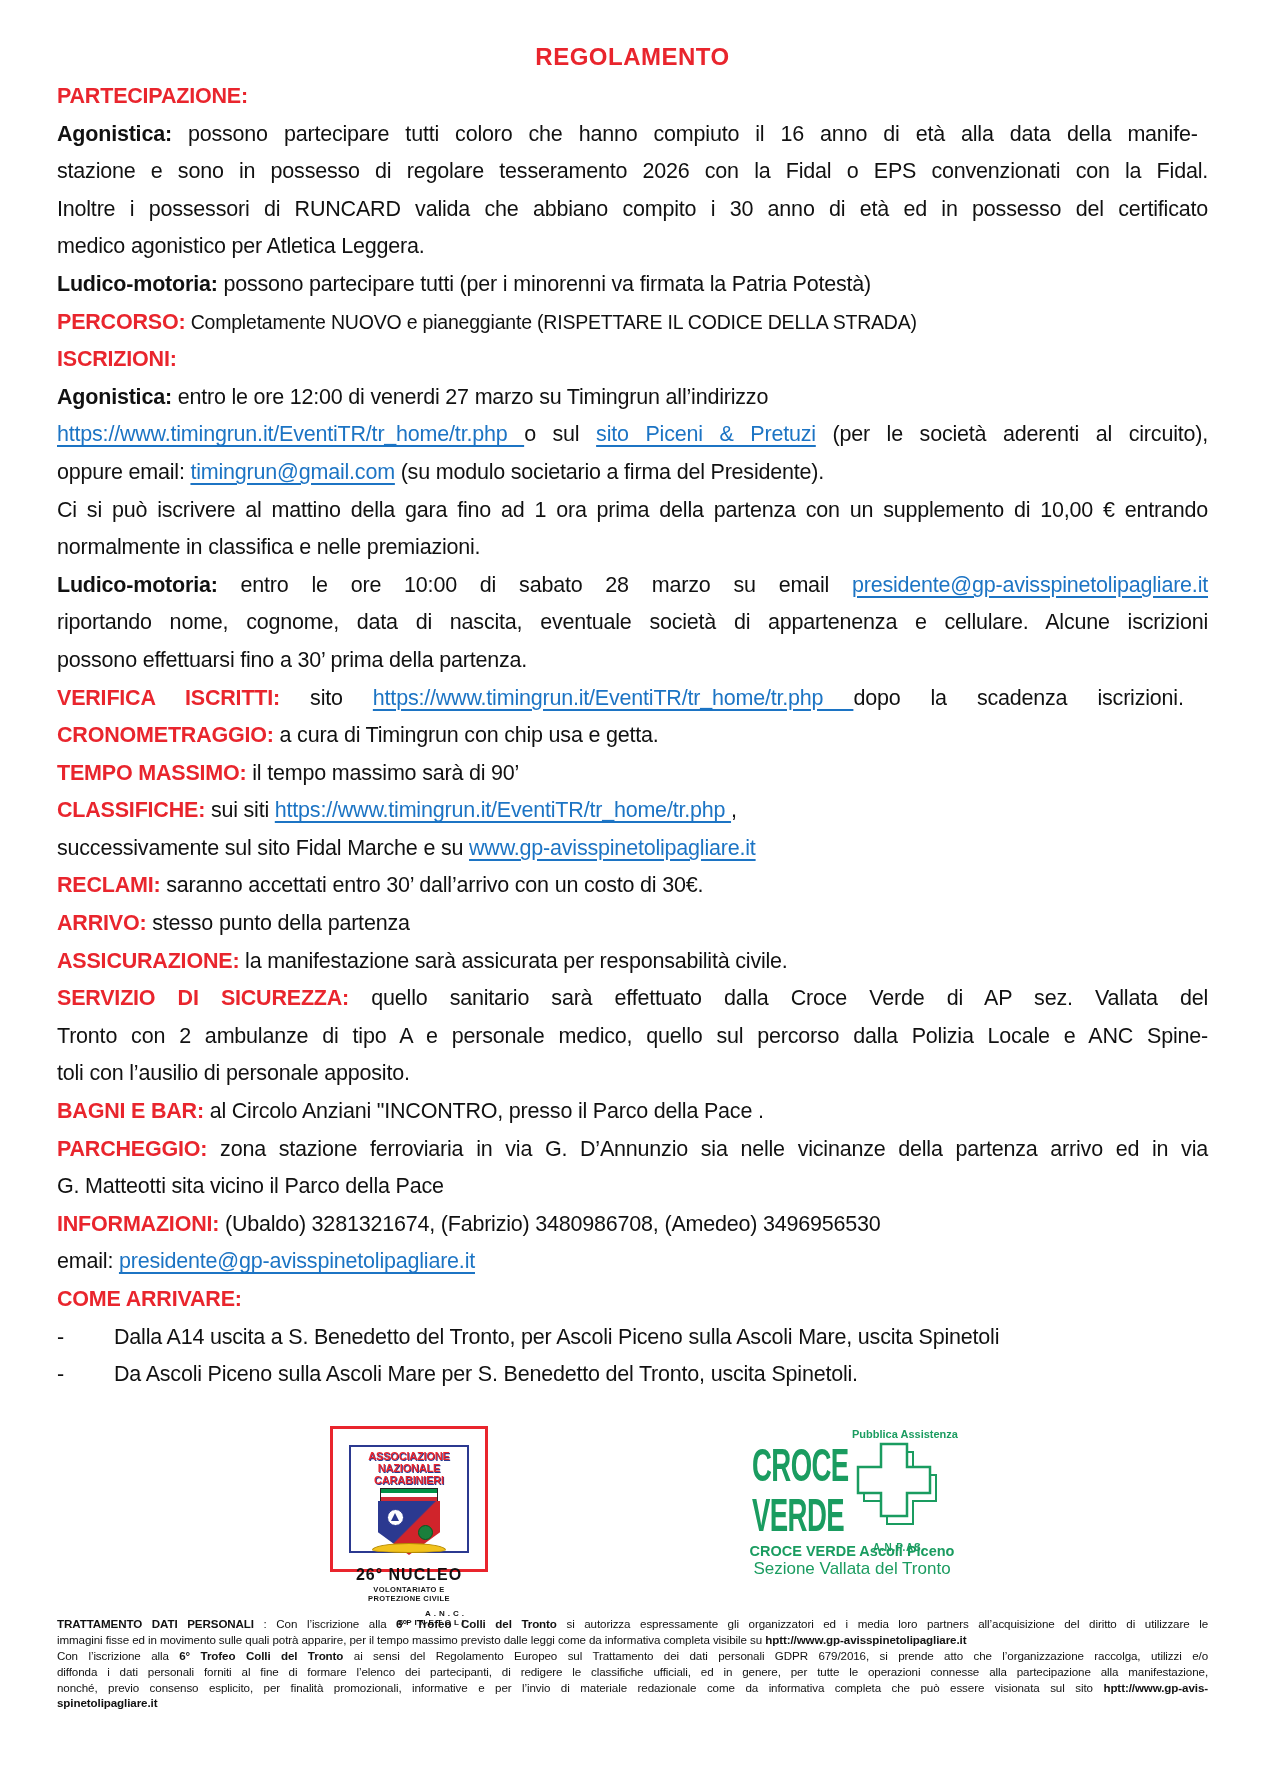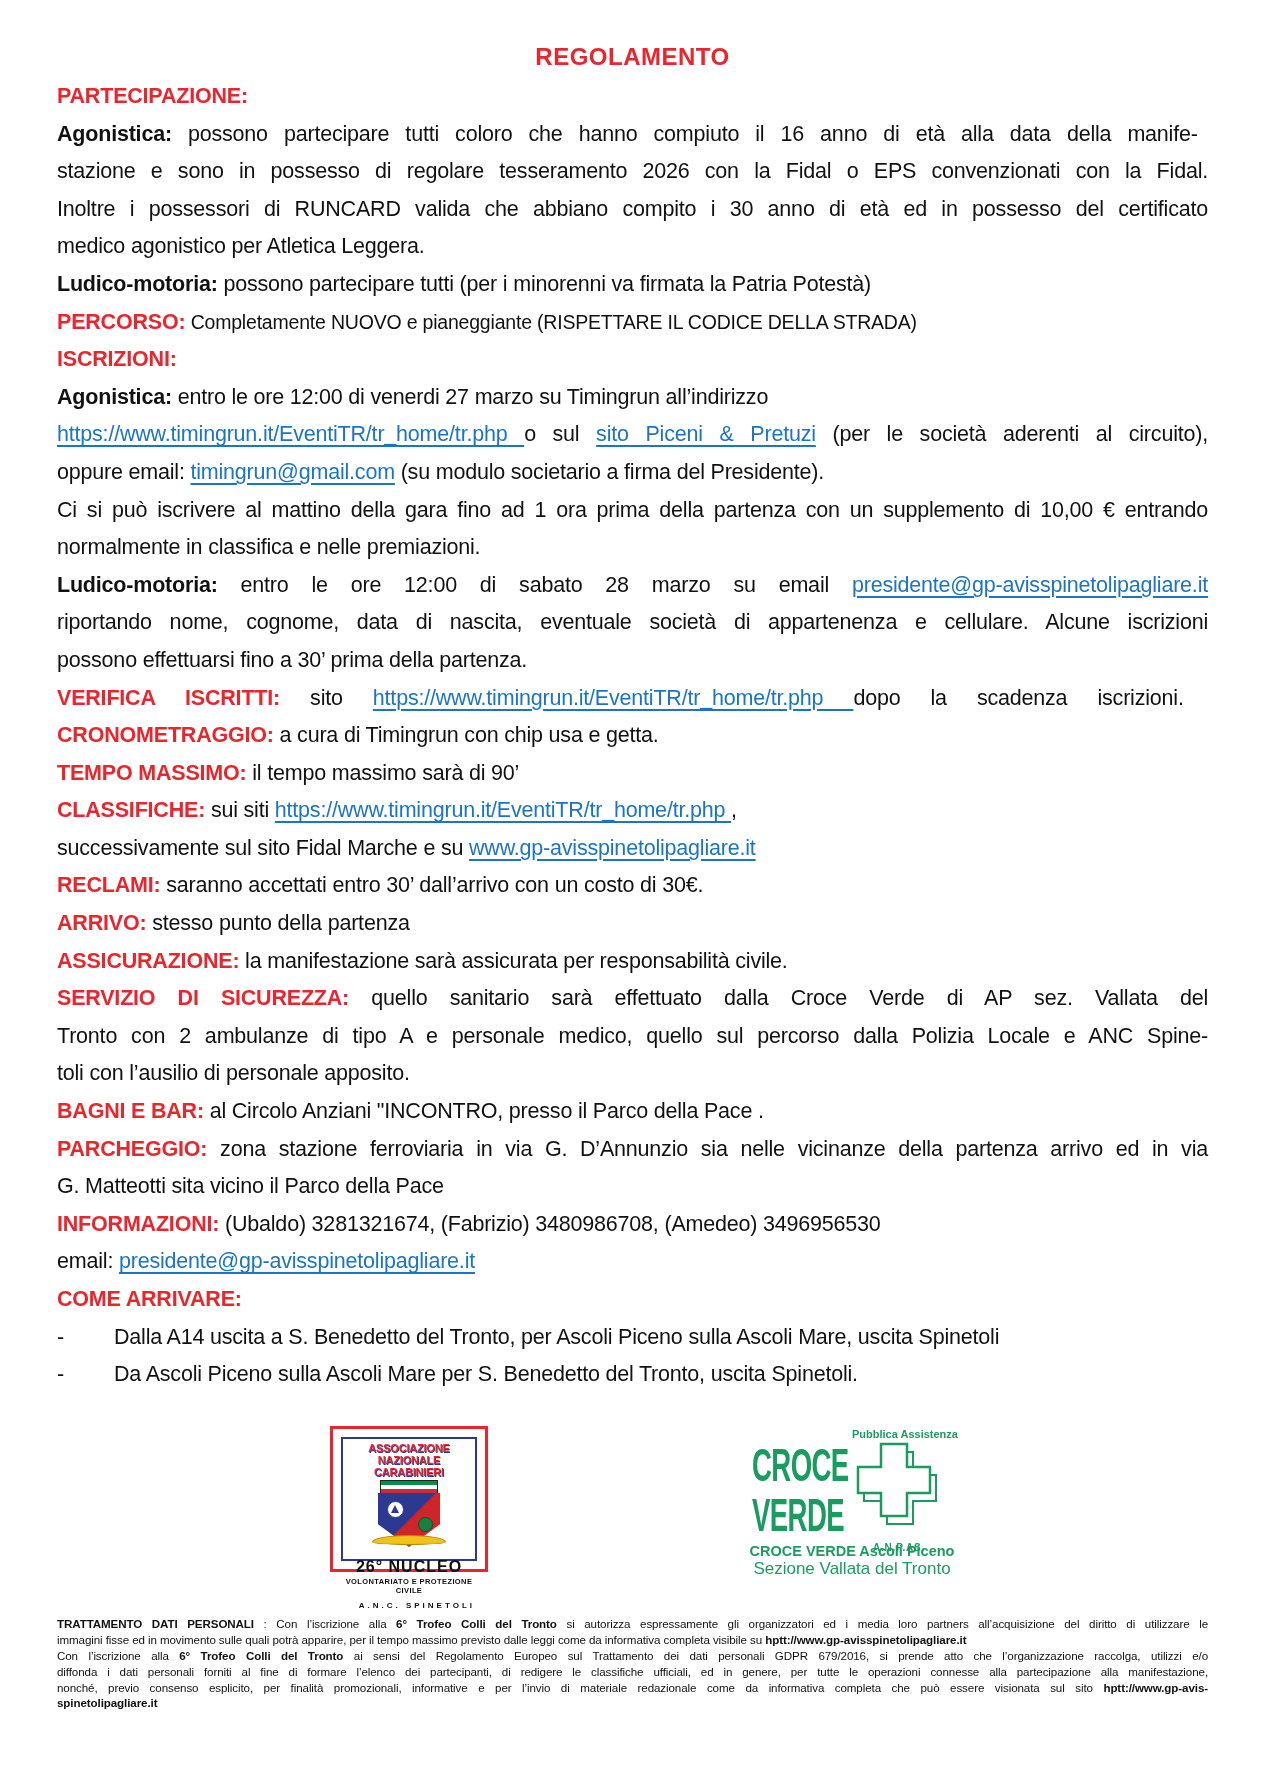--- a/index.html
+++ b/index.html
@@ -14,21 +14,21 @@
              letter-spacing:.5px;height:42px;line-height:42px;}
   .line{height:37.6px;line-height:37.6px;font-size:21.5px;letter-spacing:-.2px;white-space:nowrap;}
   .run-r{color:var(--red);font-weight:700;}
   .run-b{font-weight:700;}
   .run-s{font-size:19.5px;}
   .run-l{color:var(--blue);text-decoration:underline;text-decoration-thickness:1.5px;text-underline-offset:4px;}
   .run-sp{display:inline-block;width:50px;}
   
   .logos{position:absolute;left:0;top:1426px;width:1264px;height:160px;}
   .anc{position:absolute;left:330px;top:0;width:158px;height:146px;border:3px solid var(--red);
-       background:#fff;box-sizing:border-box;padding:8px;}
+       background:#fff;box-sizing:border-box;padding:16px;}
   .anc-in{border:2px solid var(--navy);width:100%;height:100%;box-sizing:border-box;
           text-align:center;padding-top:3px;}
   .anc-l1,.anc-l2{font-size:11px;font-weight:700;color:var(--red);line-height:12px;
           text-shadow:.7px .7px 0 var(--navy);letter-spacing:-.2px;}
   .anc-flag{margin:2px auto 0;width:56px;height:12px;border:1px solid #222;display:flex;flex-direction:column;}
   .anc-flag div{flex:1;}
   .f-g{background:var(--flaggreen);} .f-w{background:#fff;} .f-r{background:var(--flagred);}
   .anc-shield{margin:-1px auto 0;width:62px;height:54px;position:relative;
        clip-path:polygon(0 0,100% 0,100% 58%,50% 100%,0 58%);
        background:linear-gradient(135deg,var(--navy) 49%,#d0242b 51%);}
@@ -72,21 +72,21 @@
         <div class="line j"><span class="inner" style="word-spacing: 8.62153px;"><span class="run-n">Inoltre i possessori di RUNCARD valida che abbiano compito i 30 anno di età ed in possesso del certificato</span></span></div>
         <div class="line"><span class="inner"><span class="run-n">medico agonistico per Atletica Leggera.</span></span></div>
         <div class="line"><span class="inner"><span class="run-b">Ludico-motoria:</span><span class="run-n"> possono partecipare tutti (per i minorenni va firmata la Patria Potestà)</span></span></div>
         <div class="line"><span class="inner"><span class="run-r">PERCORSO:</span><span class="run-s"> Completamente NUOVO e pianeggiante (RISPETTARE IL CODICE DELLA STRADA)</span></span></div>
         <div class="line"><span class="inner"><span class="run-r">ISCRIZIONI:</span></span></div>
         <div class="line"><span class="inner"><span class="run-b">Agonistica:</span><span class="run-n"> entro le ore 12:00 di venerdi 27 marzo su Timingrun all’indirizzo</span></span></div>
         <div class="line j"><span class="inner" style="word-spacing: 10.8971px;"><span class="run-l">https://www.timingrun.it/EventiTR/tr_home/tr.php </span><span class="run-n">o sul </span><span class="run-l">sito Piceni &amp; Pretuzi</span><span class="run-n"> (per le società aderenti al circuito),</span></span></div>
         <div class="line"><span class="inner"><span class="run-n">oppure email: </span><span class="run-l">timingrun@gmail.com</span><span class="run-n"> (su modulo societario a firma del Presidente).</span></span></div>
         <div class="line j"><span class="inner" style="word-spacing: 4.17113px;"><span class="run-n">Ci si può iscrivere al mattino della gara fino ad 1 ora prima della partenza con un supplemento di 10,00 € entrando</span></span></div>
         <div class="line"><span class="inner"><span class="run-n">normalmente in classifica e nelle premiazioni.</span></span></div>
-        <div class="line j"><span class="inner" style="word-spacing: 17.1435px;"><span class="run-b">Ludico-motoria:</span><span class="run-n"> entro le ore 12:00 di sabato 28 marzo su email </span><span class="run-l">presidente@gp-avisspinetolipagliare.it</span></span></div>
+        <div class="line j"><span class="inner" style="word-spacing: 17.1435px;"><span class="run-b">Ludico-motoria:</span><span class="run-n"> entro le ore 10:00 di sabato 28 marzo su email </span><span class="run-l">presidente@gp-avisspinetolipagliare.it</span></span></div>
         <div class="line j"><span class="inner" style="word-spacing: 12.0385px;"><span class="run-n">riportando nome, cognome, data di nascita, eventuale società di appartenenza e cellulare. Alcune iscrizioni</span></span></div>
         <div class="line"><span class="inner"><span class="run-n">possono effettuarsi fino a 30’ prima della partenza.</span></span></div>
         <div class="line j"><span class="inner" style="word-spacing: 24.3203px;"><span class="run-r">VERIFICA ISCRITTI:</span><span class="run-n"> sito </span><span class="run-l">https://www.timingrun.it/EventiTR/tr_home/tr.php </span><span class="run-n"> dopo la scadenza iscrizioni.</span></span></div>
         <div class="line"><span class="inner"><span class="run-r">CRONOMETRAGGIO:</span><span class="run-n">  a cura di Timingrun con chip usa e getta.</span></span></div>
         <div class="line"><span class="inner"><span class="run-r">TEMPO MASSIMO:</span><span class="run-n"> il tempo massimo sarà di 90’</span></span></div>
         <div class="line"><span class="inner"><span class="run-r">CLASSIFICHE:</span><span class="run-n"> sui siti </span><span class="run-l">https://www.timingrun.it/EventiTR/tr_home/tr.php </span><span class="run-n">,</span></span></div>
         <div class="line"><span class="inner"><span class="run-n">successivamente sul sito Fidal Marche e su </span><span class="run-l">www.gp-avisspinetolipagliare.it</span></span></div>
         <div class="line"><span class="inner"><span class="run-r">RECLAMI:</span><span class="run-n"> saranno accettati entro 30’ dall’arrivo con un costo di 30€.</span></span></div>
         <div class="line"><span class="inner"><span class="run-r">ARRIVO:</span><span class="run-n"> stesso punto della partenza</span></span></div>
         <div class="line"><span class="inner"><span class="run-r">ASSICURAZIONE:</span><span class="run-n"> la manifestazione sarà assicurata per responsabilità civile.</span></span></div>

